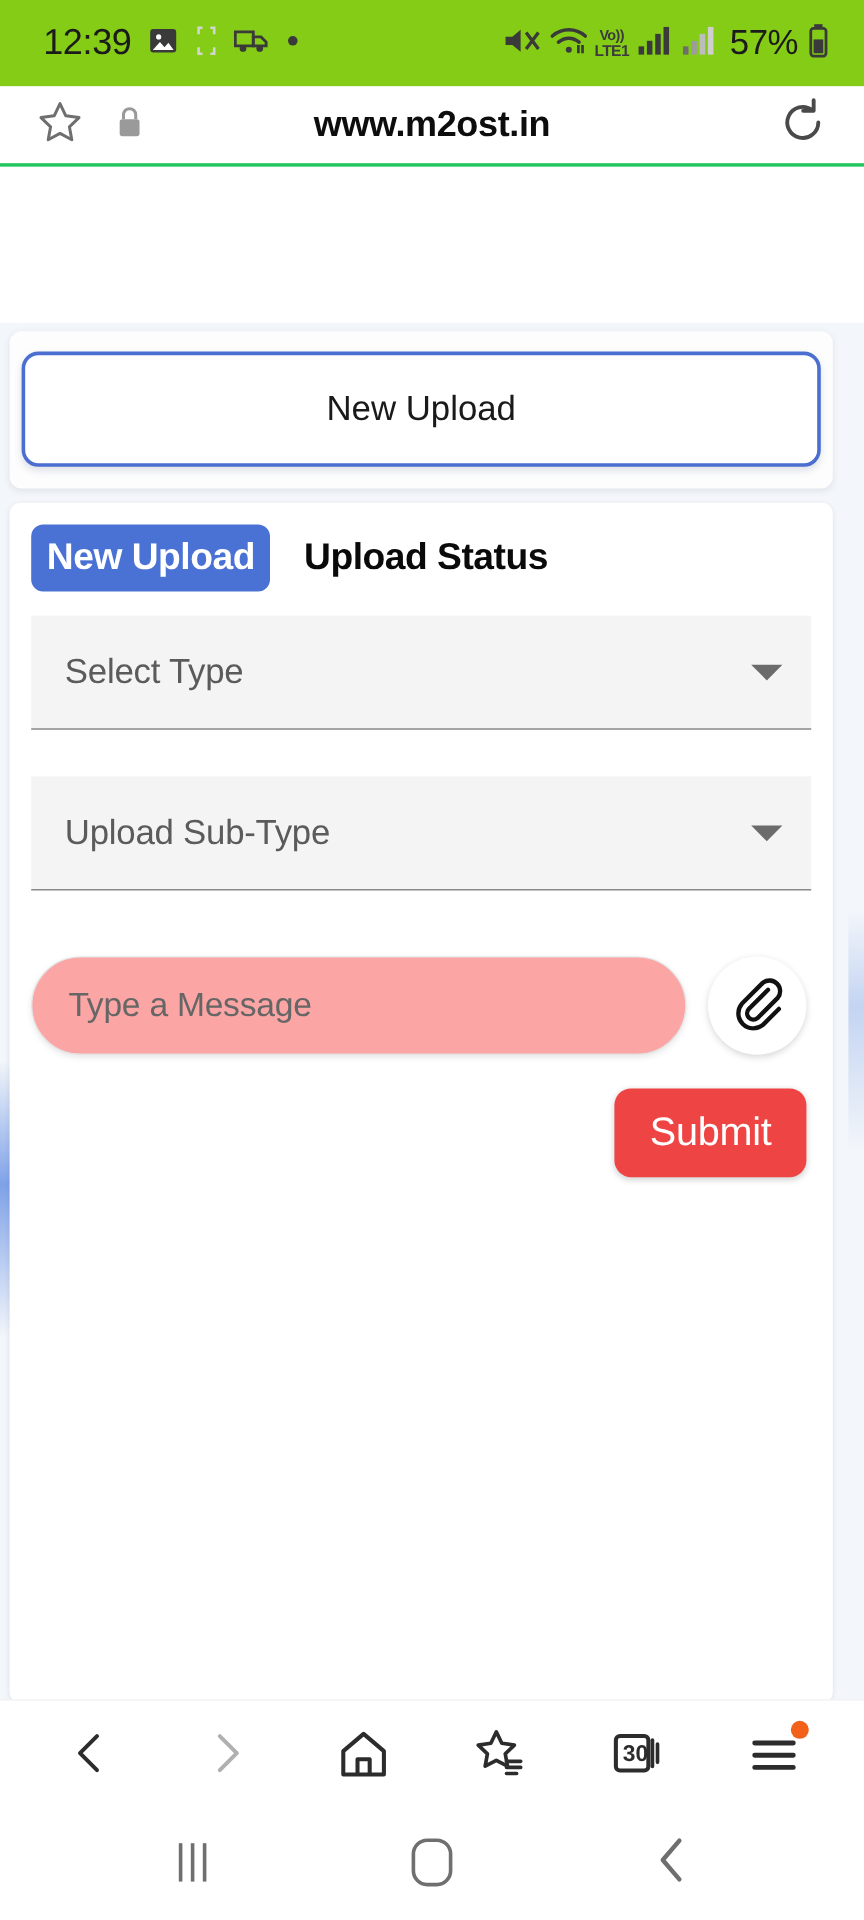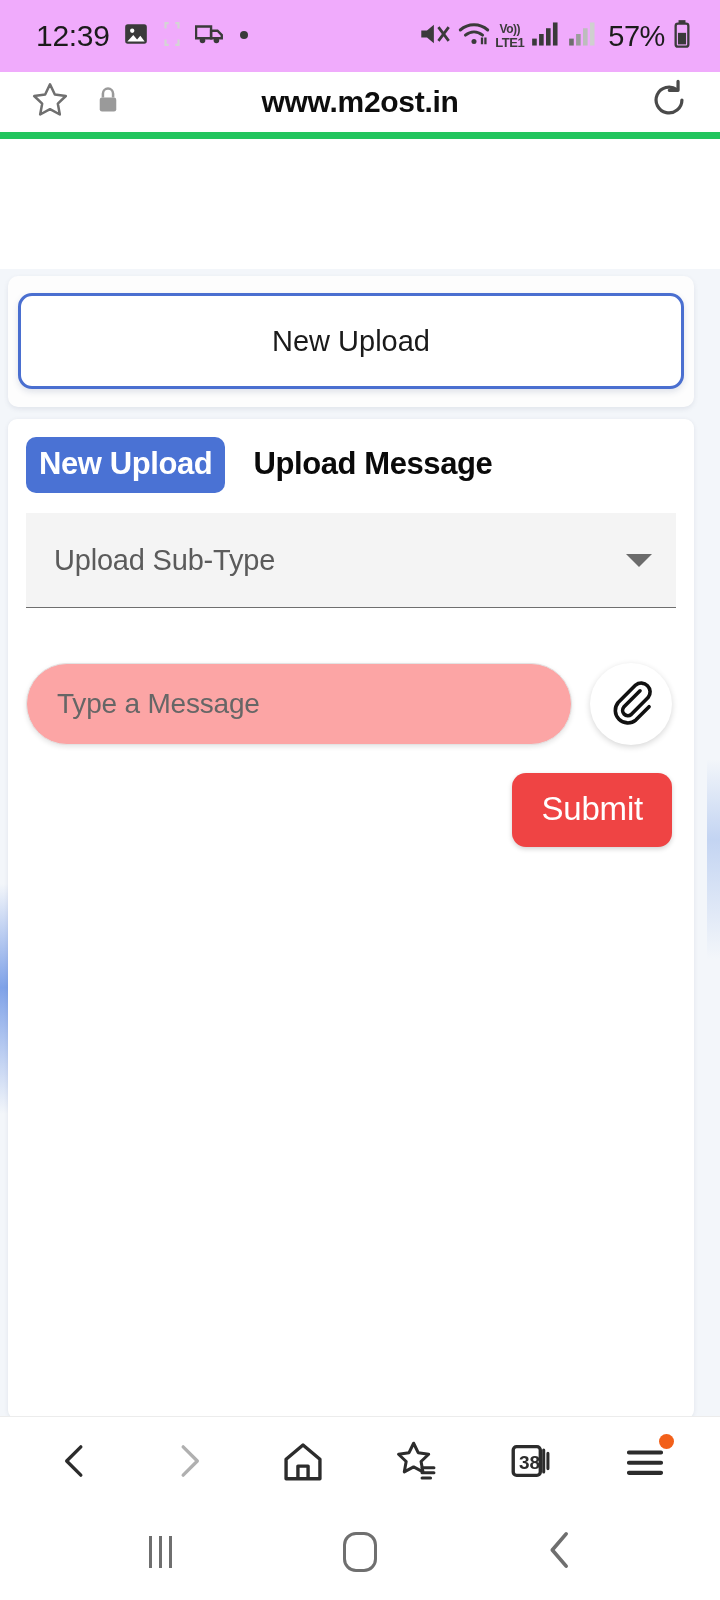--- a/index.html
+++ b/index.html
@@ -19,21 +19,21 @@
     flex-direction: column;
   }
 
   
   .statusbar {
     height: 72px;
     flex: 0 0 72px;
     display: flex;
     align-items: center;
     padding: 0 28px 0 36px;
-    background: #f0abfc;
+    background: #84cc16;
   }
   .sb-left { display: flex; align-items: center; gap: 13px; }
   .sb-clock {
     font-size: 30px;
     color: #1b1b1b;
     letter-spacing: -0.3px;
     font-family: "Liberation Sans", sans-serif;
   }
   .sb-right {
     margin-left: auto;
@@ -59,21 +59,21 @@
   .volte .v2 { font-size: 13px; font-weight: bold; letter-spacing: -0.5px; margin-top: 1px;}
 
   
   .urlbar {
     height: 67px;
     flex: 0 0 67px;
     display: flex;
     align-items: center;
     padding: 0 30px;
     background: #ffffff;
-    border-bottom: 7px solid #22c55e;
+    border-bottom: 3px solid #22c55e;
     position: relative;
   }
   .url-text {
     position: absolute;
     left: 0; right: 0;
     text-align: center;
     font-size: 30px;
     font-weight: bold;
     color: #0d0d0d;
     letter-spacing: -0.3px;
@@ -407,24 +407,28 @@
         </div>
       </div>
 
       <div class="main-card">
 
         <div class="tabs">
           <div class="tab active">
             <span>New Upload</span>
           </div>
           <div class="tab inactive">
-            <span>Upload Message</span>
+            <span>Upload Status</span>
           </div>
         </div>
 
+        <div class="select-field">
+          <span class="label">Select Type</span>
+          <span class="caret"></span>
+        </div>
 
         <div class="select-field">
           <span class="label">Upload Sub-Type</span>
           <span class="caret"></span>
         </div>
 
         <div class="msg-row">
           <div class="msg-input">
             <span class="ph">Type a Message</span>
           </div>
@@ -466,21 +470,21 @@
       <svg width="44" height="44" viewBox="0 0 26 26">
           <path d="M11 2.5l2.7 5.6 6.2.9-4.5 4.3 1.1 6.1L11 16.5 5.5 19.4l1.1-6.1L2.1 9l6.2-.9z" stroke="#2c2c2c" stroke-width="1.8" fill="none" stroke-linejoin="round"></path>
           <path d="M16 17h7M16 20h7M16 23h5" stroke="#2c2c2c" stroke-width="1.8" stroke-linecap="round"></path>
         </svg>
     </div>
     <div class="bb-item">
       <svg width="44" height="44" viewBox="0 0 26 26">
           <rect x="2.5" y="4.5" width="16" height="17" rx="2" stroke="#2c2c2c" stroke-width="2" fill="none"></rect>
           <path d="M20.5 6.5v13M23 8.5v9" stroke="#2c2c2c" stroke-width="1.8" stroke-linecap="round"></path>
         </svg>
-      <span class="tabcount">38</span>
+      <span class="tabcount">30</span>
     </div>
     <div class="bb-item">
       <svg width="44" height="40" viewBox="0 0 26 22">
           <path d="M3.5 6h19M3.5 12h19M3.5 18h19" stroke="#2c2c2c" stroke-width="2.4" stroke-linecap="round"></path>
         </svg>
       <span class="badge-dot"></span>
     </div>
   </div>
 
   <div class="navbar">

